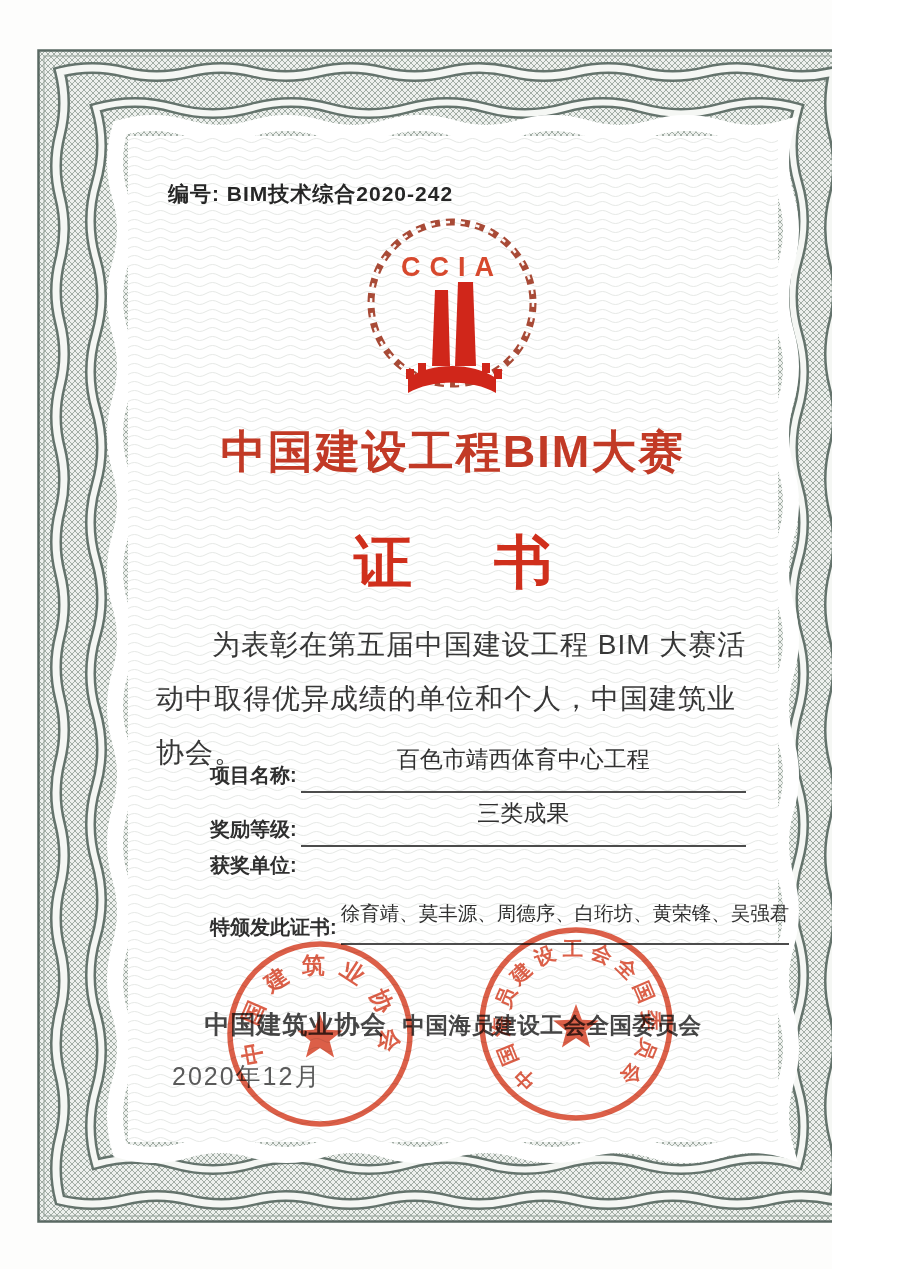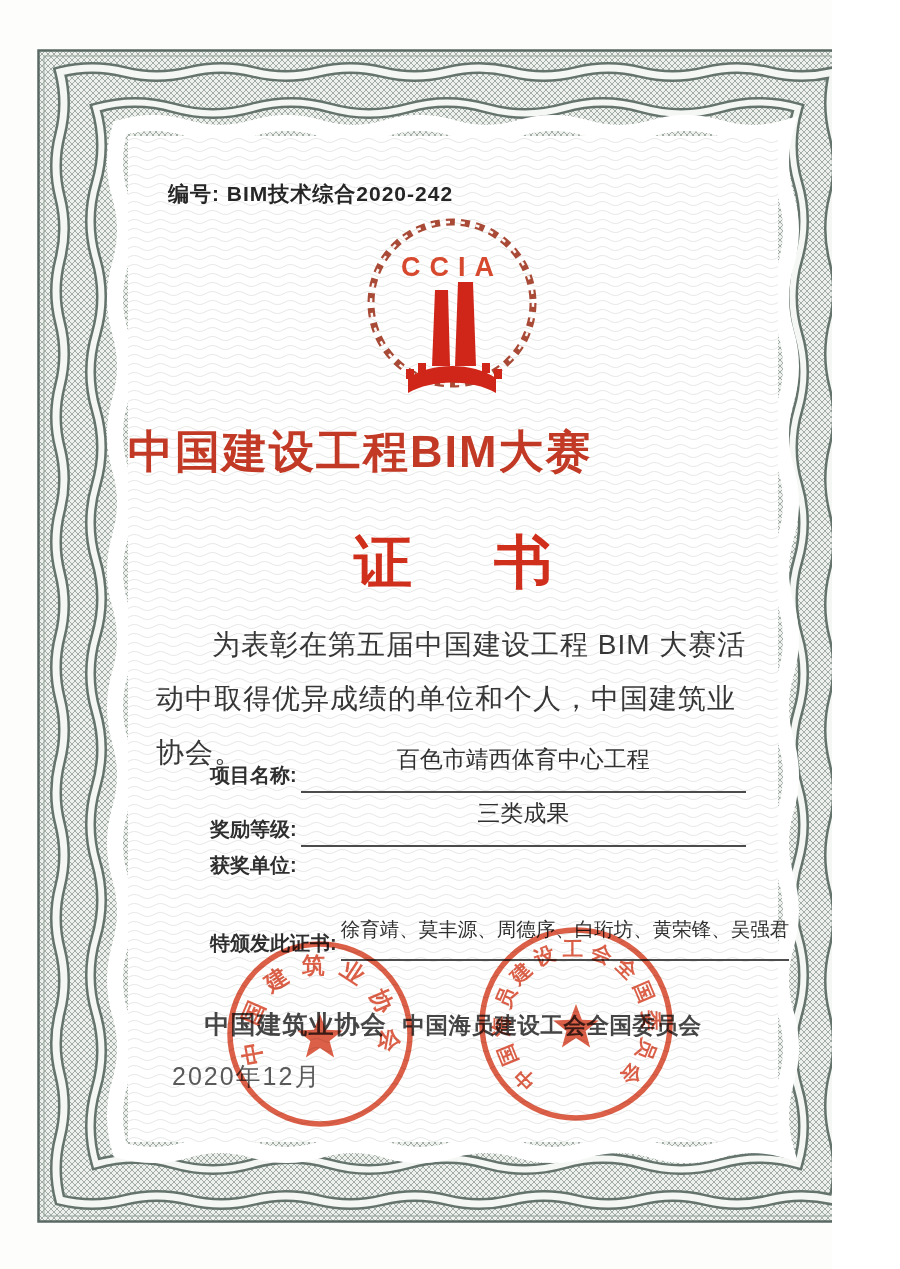--- a/index.html
+++ b/index.html
@@ -3,35 +3,35 @@
 <meta charset="utf-8">
 <style>
   html,body{margin:0;padding:0;background:#ffffff;}
   .page{position:relative;width:832px;height:1269px;background:#fdfdfc;overflow:hidden;
         font-family:"Liberation Sans","DejaVu Sans",sans-serif;}
   .frame{position:absolute;left:0;top:0;}
   .inner{position:absolute;left:128px;top:136px;width:650px;height:1006px;background:#ffffff;}
   .inner .waves{position:absolute;left:0;top:0;}
   .serial{position:absolute;left:40px;top:44px;font-size:21px;font-weight:bold;color:#262626;letter-spacing:1px;}
   .logo{position:absolute;left:204px;top:70px;}
-  .title{position:absolute;left:0;top:286px;width:100%;
+  .title{position:absolute;left:0;top:286px;width:100%;text-align:center;
          font-size:45px;font-weight:bold;color:#c23a26;letter-spacing:2px;}
   .certword{position:absolute;left:0;top:388px;width:100%;display:flex;justify-content:center;column-gap:82px;
             font-size:58px;font-weight:bold;color:#d02f1c;}
   .body-text{position:absolute;left:28px;top:482px;width:592px;font-size:28px;line-height:54px;
              color:#373737;text-indent:56px;letter-spacing:1px;}
   .field{position:absolute;left:0;width:100%;padding:0 32px 0 82px;box-sizing:border-box;
          display:flex;align-items:flex-end;}
   .f1{top:608px;} .f2{top:662px;} .f3{top:716px;} .f4{top:764px;}
   .flabel{font-size:20px;font-weight:bold;color:#2e2e2e;white-space:nowrap;padding-bottom:4px;}
   .fline{flex:1;margin-left:4px;border-bottom:2px solid #4c4c4c;min-height:34px;
          display:flex;align-items:flex-end;justify-content:center;}
   .f3 .fline{justify-content:flex-start;padding-left:10px;}
   .fvalue{font-size:23px;color:#303030;padding-bottom:16px;white-space:nowrap;}
-  .f4 .fvalue{font-size:19.5px;margin-top:16px;}
+  .f4 .fvalue{font-size:19.5px;}
   .issuers{position:absolute;left:0;top:872px;width:100%;display:flex;justify-content:center;
            align-items:baseline;column-gap:16px;font-weight:bold;color:#454545;}
   .org1{font-size:25px;letter-spacing:1px;}
   .org2{font-size:22.5px;letter-spacing:0.5px;}
   .date{position:absolute;left:0;top:924px;width:100%;padding-left:44px;box-sizing:border-box;
         font-size:25px;color:#5a5a5a;letter-spacing:2px;}
   .seal{position:absolute;mix-blend-mode:multiply;opacity:.88;}
   .seal-left{left:92px;top:798px;}
   .seal-right{left:348px;top:788px;}
   .sealtext{font-family:"Liberation Sans","DejaVu Sans",sans-serif;font-weight:bold;fill:#d7492e;}

